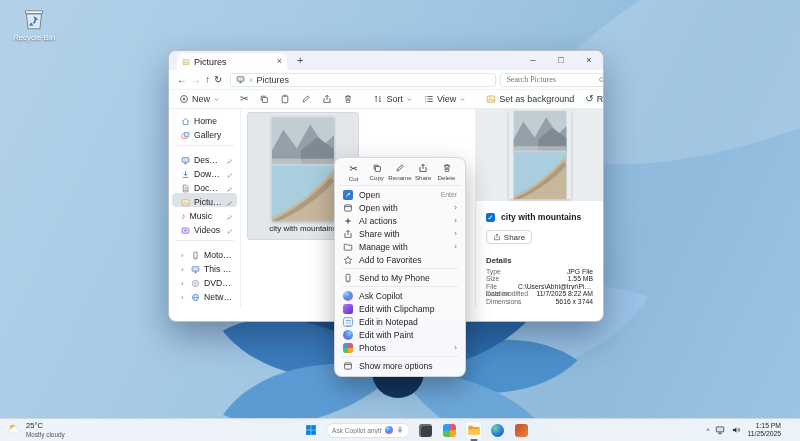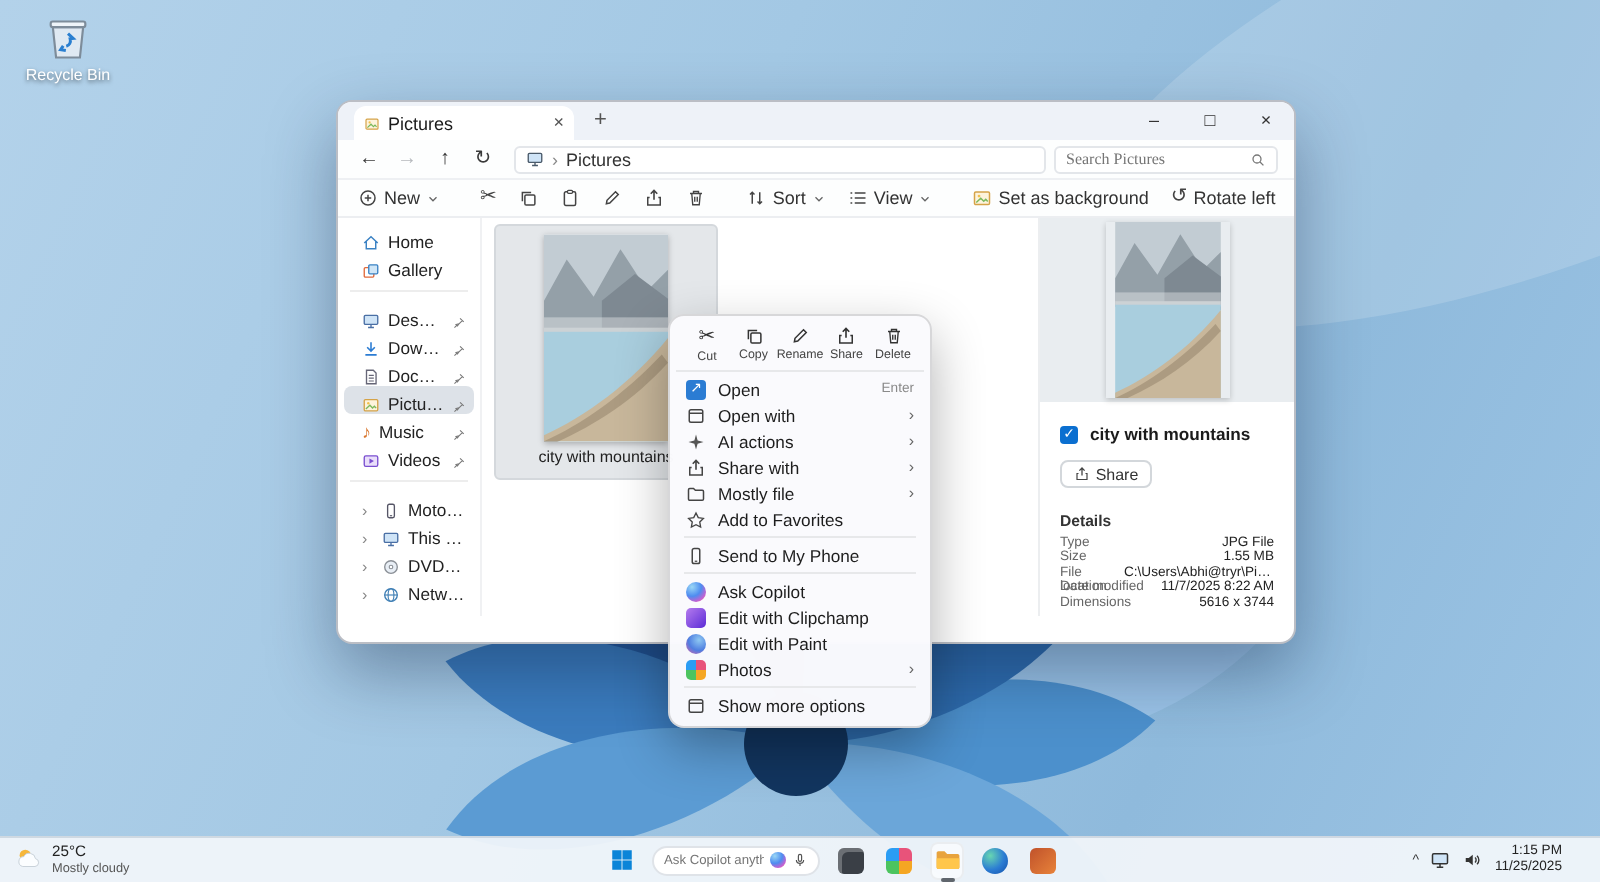--- a/index.html
+++ b/index.html
@@ -7,21 +7,21 @@
   body{font-family:"Liberation Sans","DejaVu Sans",sans-serif;color:#1b1b1b;position:relative;background:linear-gradient(115deg,#b3d2ea 0%,#a3c8e4 40%,#8fbadc 75%,#9cc4e4 100%)}
   svg{display:block}
   .ic{flex:0 0 auto}
 
   
   #bloom{position:absolute;inset:0;z-index:1}
   #recycle-bin{position:absolute;left:12px;top:6px;width:44px;z-index:2;text-align:center}
   #recycle-bin .lbl{font-size:8px;color:#fff;text-shadow:0 1px 2px rgba(0,0,0,.55);margin-top:1px}
 
   
-  #window{position:absolute;left:168px;top:50px;width:480px;height:272px;background:#fff;border:1px solid rgba(60,70,90,.35);border-radius:8px;box-shadow:0 14px 34px rgba(10,30,60,.38);z-index:5;overflow:hidden;font-size:9px}
+  #window{position:absolute;left:168px;top:50px;width:436px;height:272px;background:#fff;border:1px solid rgba(60,70,90,.35);border-radius:8px;box-shadow:0 14px 34px rgba(10,30,60,.38);z-index:5;overflow:hidden;font-size:9px}
   .tabbar{height:19px;background:#eef2f8;display:flex;align-items:flex-end;padding-left:8px;position:relative}
   .tab{width:110px;height:17px;background:#fff;border-radius:6px 6px 0 0;display:flex;align-items:center;gap:4px;padding:0 5px;font-size:9px}
   .tab .grow{flex:1}
   .tab-close,.newtab{color:#555;font-size:9px;line-height:1;cursor:default}
   .newtab{margin-left:10px;margin-bottom:4px;font-size:11px}
   .wincontrols{position:absolute;right:0;top:0;height:19px;display:flex}
   .wincontrols span{width:28px;text-align:center;font-size:9px;line-height:19px;color:#333}
   .addr{height:20px;display:flex;align-items:center;background:#fdfefe;padding:0 8px;gap:4px;border-bottom:1px solid #eef0f3}
   .navbtn{width:16px;text-align:center;color:#3a3a3a;font-size:10px}
   .navbtn.dis{color:#b6b9bd}
@@ -620,21 +620,21 @@
     <svg width="10" height="10" color="#444">
         <use href="#s-share" width="10" height="10"></use>
       </svg>
     <span class="lbl">Share with</span>
     <span class="sub">›</span>
   </div>
   <div class="mitem">
     <svg width="10" height="10" color="#444">
         <use href="#s-folder" width="10" height="10"></use>
       </svg>
-    <span class="lbl">Mostly file</span>
+    <span class="lbl">Manage with</span>
     <span class="sub">›</span>
   </div>
   <div class="mitem">
     <svg width="10" height="10" color="#444">
         <use href="#s-star" width="10" height="10"></use>
       </svg>
     <span class="lbl">Add to Favorites</span>
   </div>
   <div class="msep"></div>
   <div class="mitem">
@@ -644,20 +644,24 @@
     <span class="lbl">Send to My Phone</span>
   </div>
   <div class="msep"></div>
   <div class="mitem">
     <span class="appic ic-copilot"></span>
     <span class="lbl">Ask Copilot</span>
   </div>
   <div class="mitem">
     <span class="appic ic-clipchamp"></span>
     <span class="lbl">Edit with Clipchamp</span>
+  </div>
+  <div class="mitem">
+    <span class="appic ic-notepad"></span>
+    <span class="lbl">Edit in Notepad</span>
   </div>
   <div class="mitem">
     <span class="appic ic-paint"></span>
     <span class="lbl">Edit with Paint</span>
   </div>
   <div class="mitem">
     <span class="appic ic-photos"></span>
     <span class="lbl">Photos</span>
     <span class="sub">›</span>
   </div>

